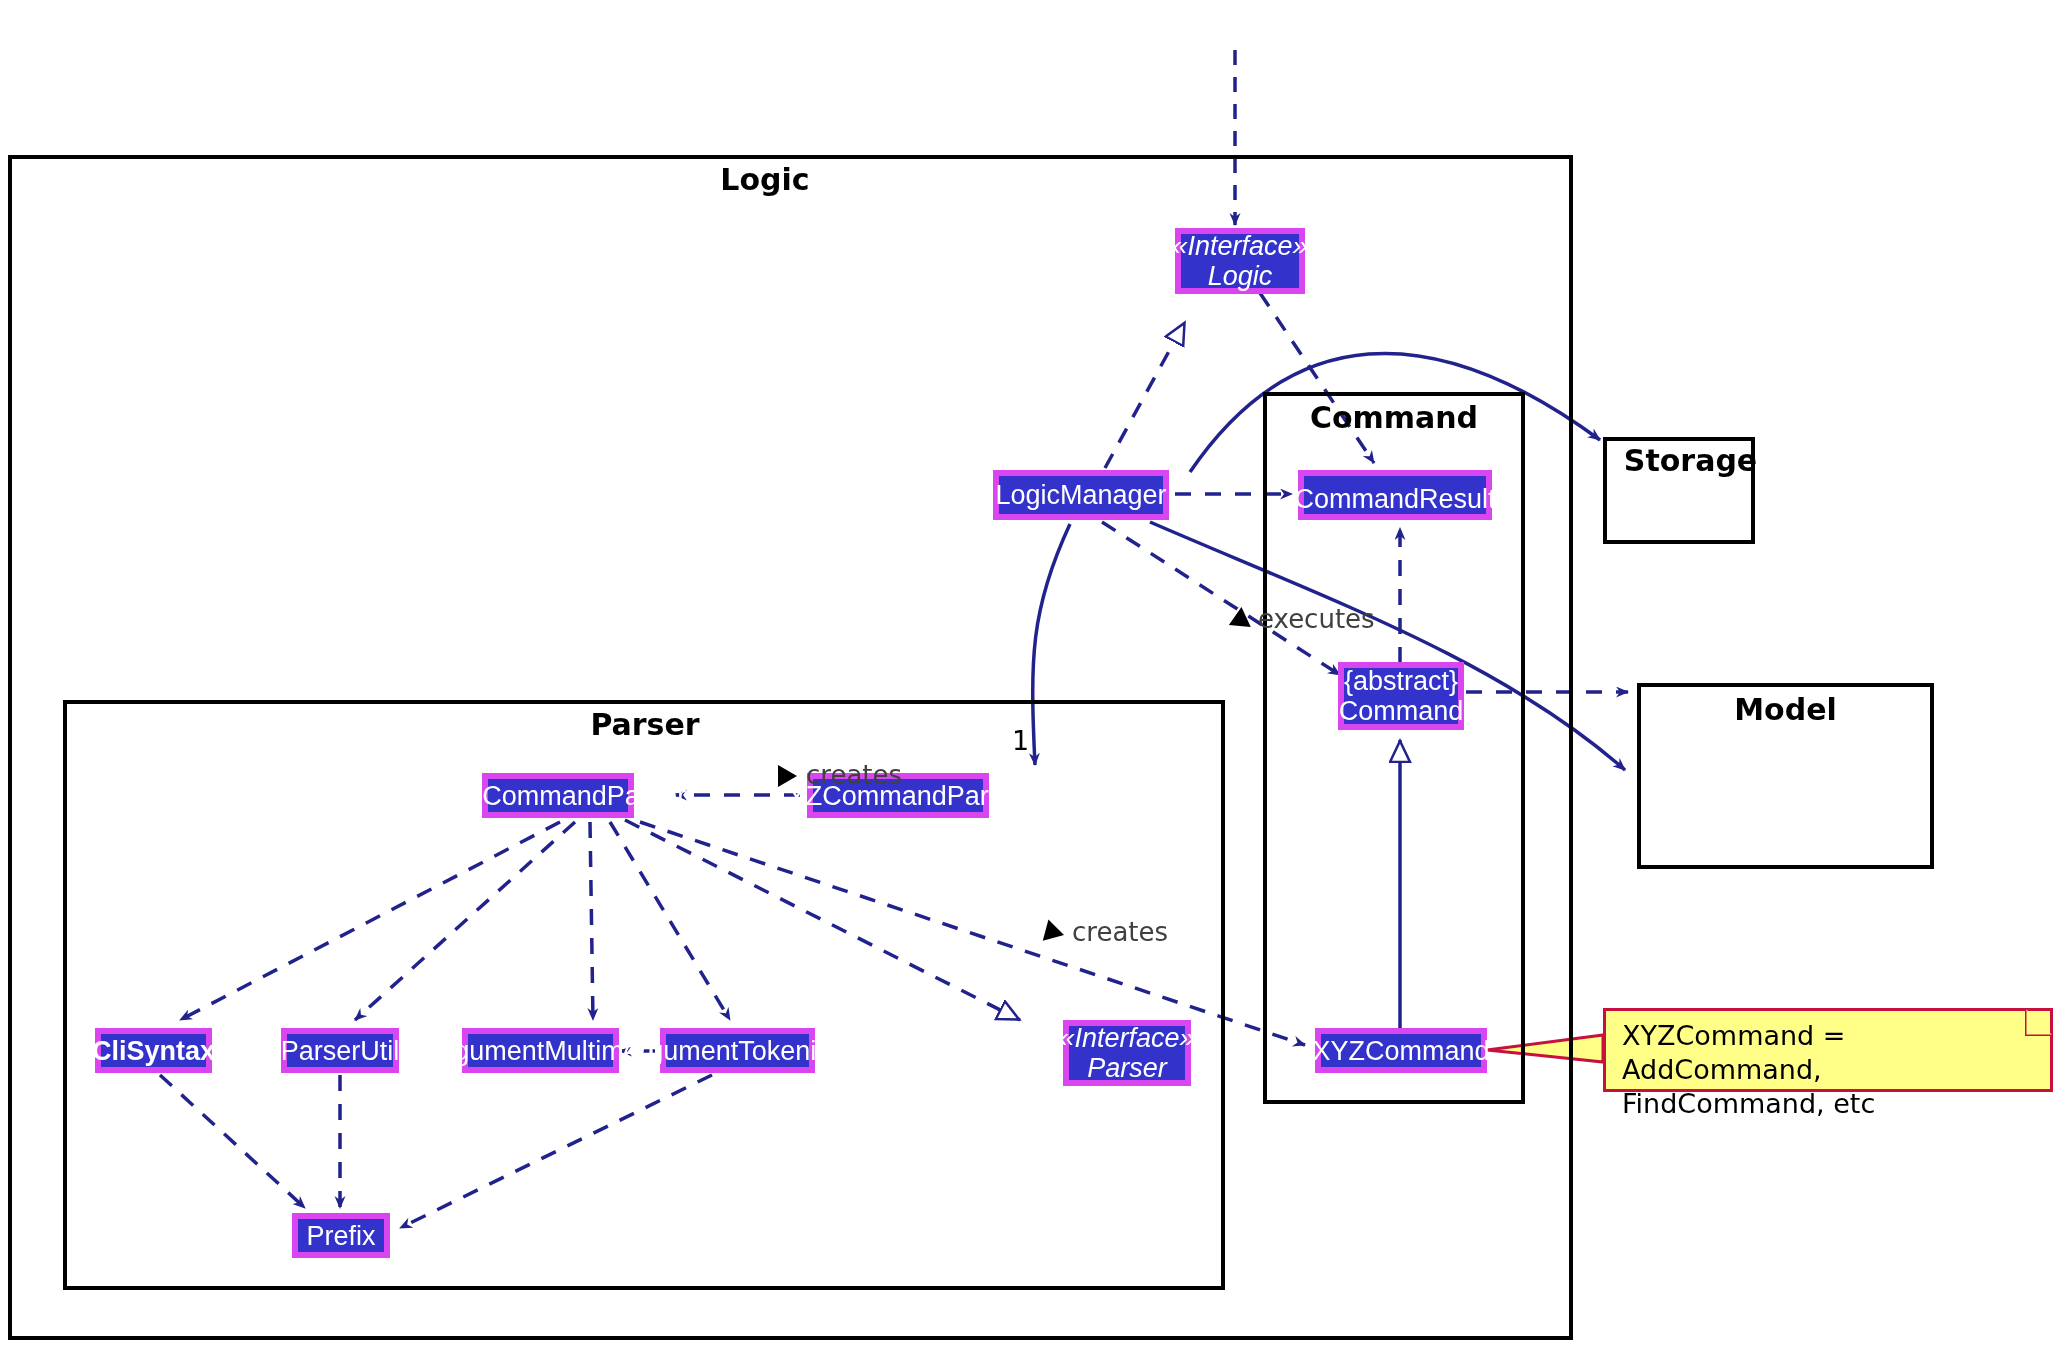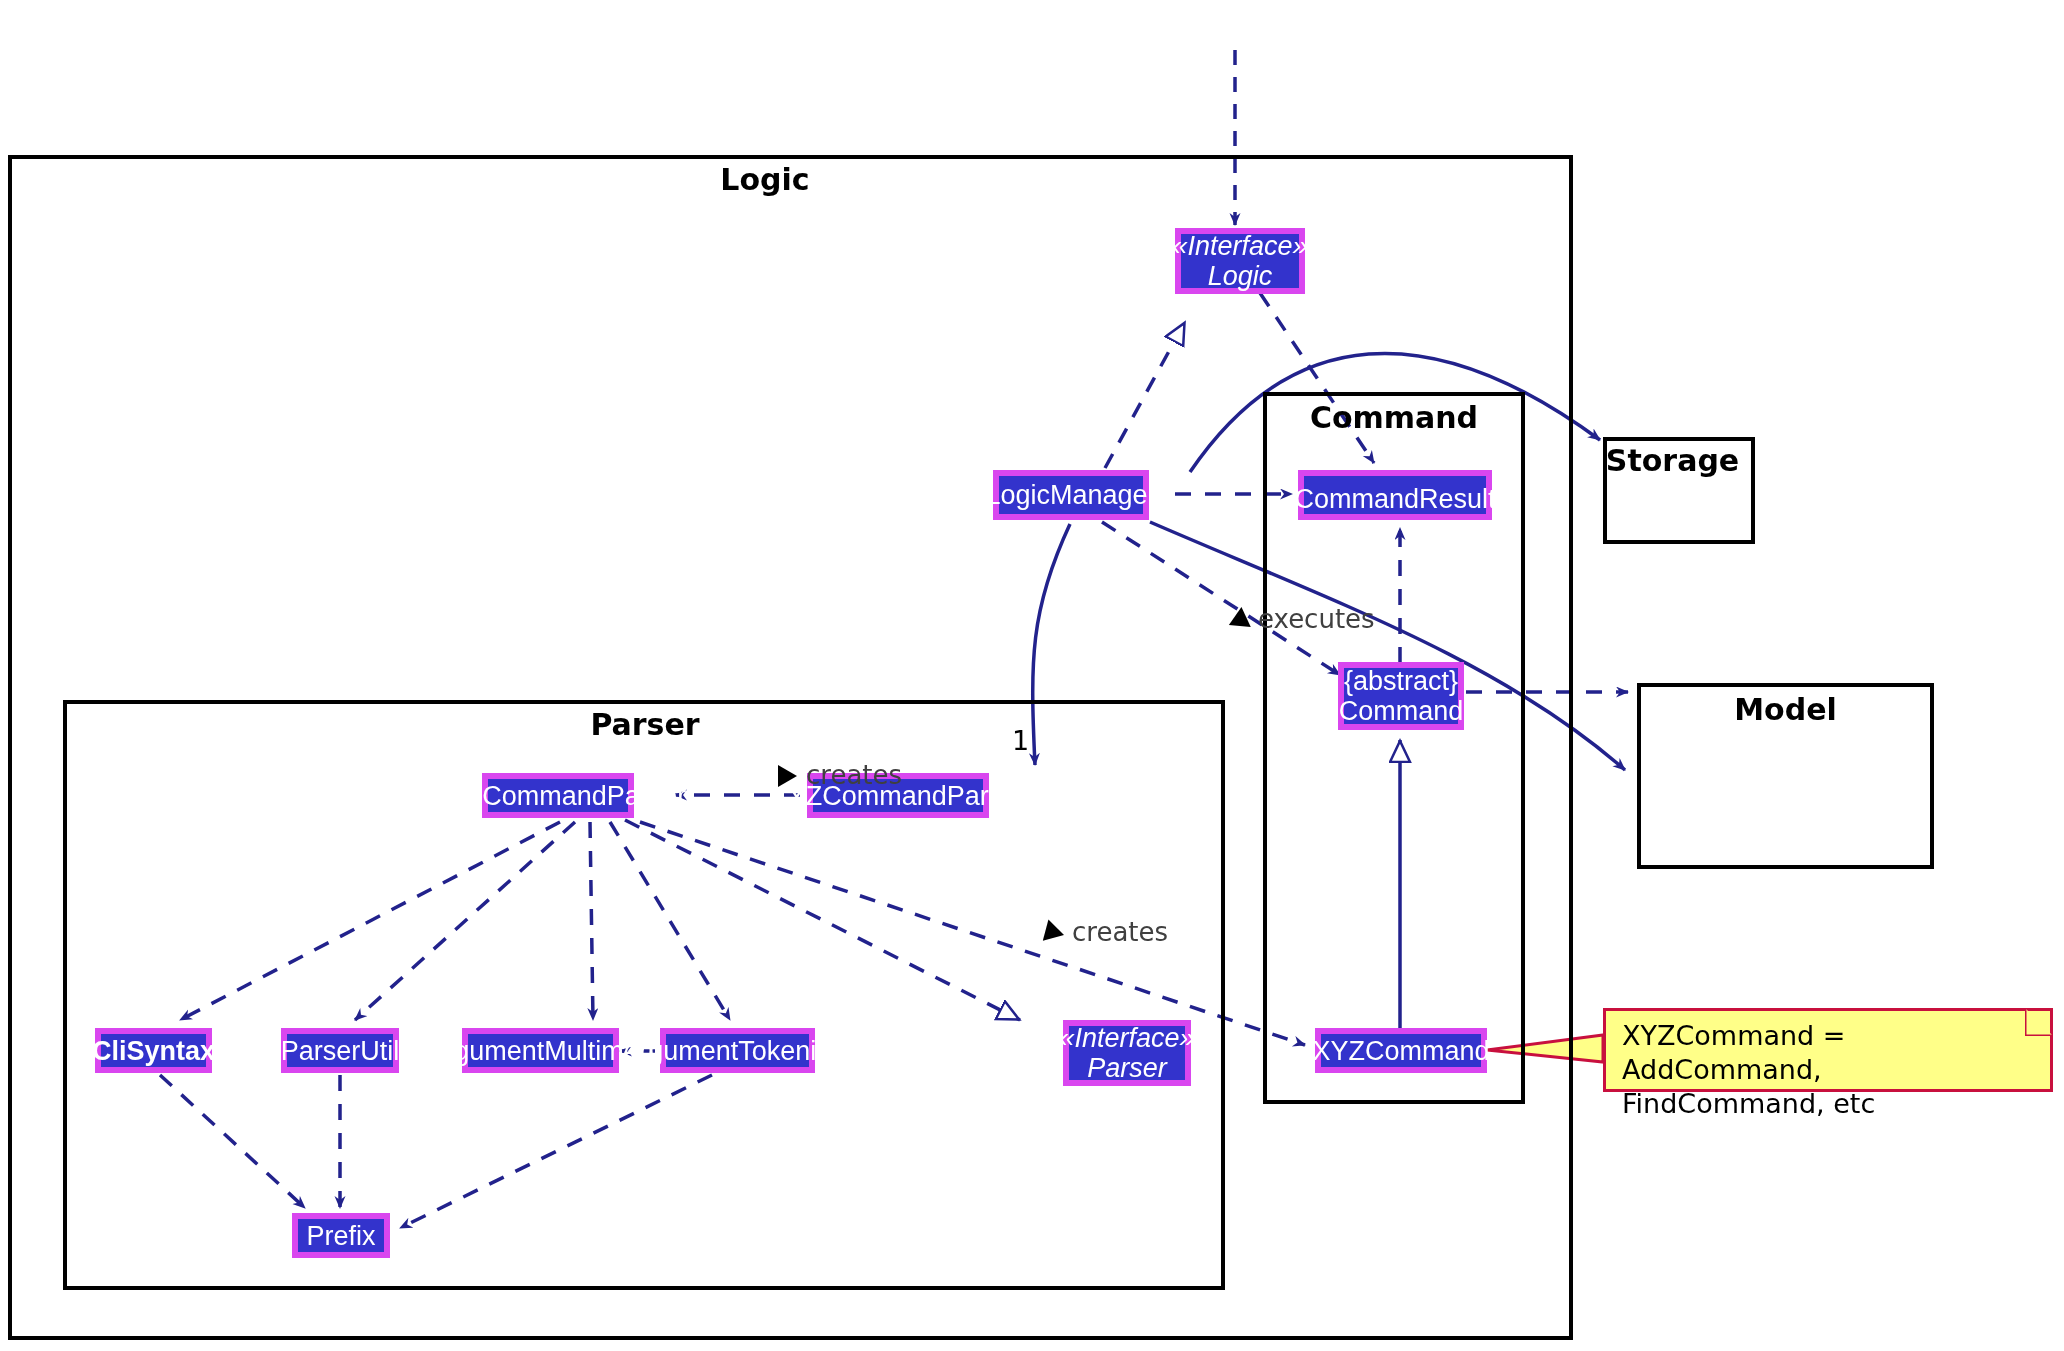--- a/index.html
+++ b/index.html
@@ -204,31 +204,31 @@
   <div class="pkg" style="left:8px; top:155px; width:1565px; height:1185px;"></div>
   <div class="pkg-title" style="left:660px; top:162px; width:210px; font-size:30px;">Logic</div>
 
   <div class="pkg" style="left:63px; top:700px; width:1162px; height:590px;"></div>
   <div class="pkg-title" style="left:540px; top:707px; width:210px; font-size:30px;">Parser</div>
 
   <div class="pkg" style="left:1263px; top:392px; width:262px; height:712px;"></div>
   <div class="pkg-title" style="left:1289px; top:400px; width:210px; font-size:30px;">Command</div>
 
   <div class="ext-box" style="left:1603px; top:437px; width:152px; height:107px;"></div>
-  <div class="ext-label" style="left:1603px; top:443px; width:139px; font-size:30px;">Storage</div>
+  <div class="ext-label" style="left:1603px; top:443px; width:139px; font-size:30px;padding-left:18px;">Storage</div>
 
   <div class="ext-box" style="left:1637px; top:683px; width:297px; height:186px;"></div>
   <div class="ext-label" style="left:1637px; top:692px; width:297px; font-size:30px;">Model</div>
 
   <div class="cls" style="left:1175px; top:228px; width:130px; height:66px;">
     <span class="stereo">«Interface»</span>
     <span class="iname-italic">Logic</span>
   </div>
 
-  <div class="cls" style="left:993px; top:470px; width:156px; height:50px;">
+  <div class="cls" style="left:993px; top:470px; width:176px; height:50px;">
     <span>LogicManager</span>
   </div>
 
   <div class="cls" style="left:1298px; top:470px; width:194px; height:50px;justify-content:flex-end;">
     <span>CommandResult</span>
   </div>
 
   <div class="cls" style="left:1338px; top:662px; width:126px; height:68px;">
     <span>{abstract}</span>
     <span>Command</span>

